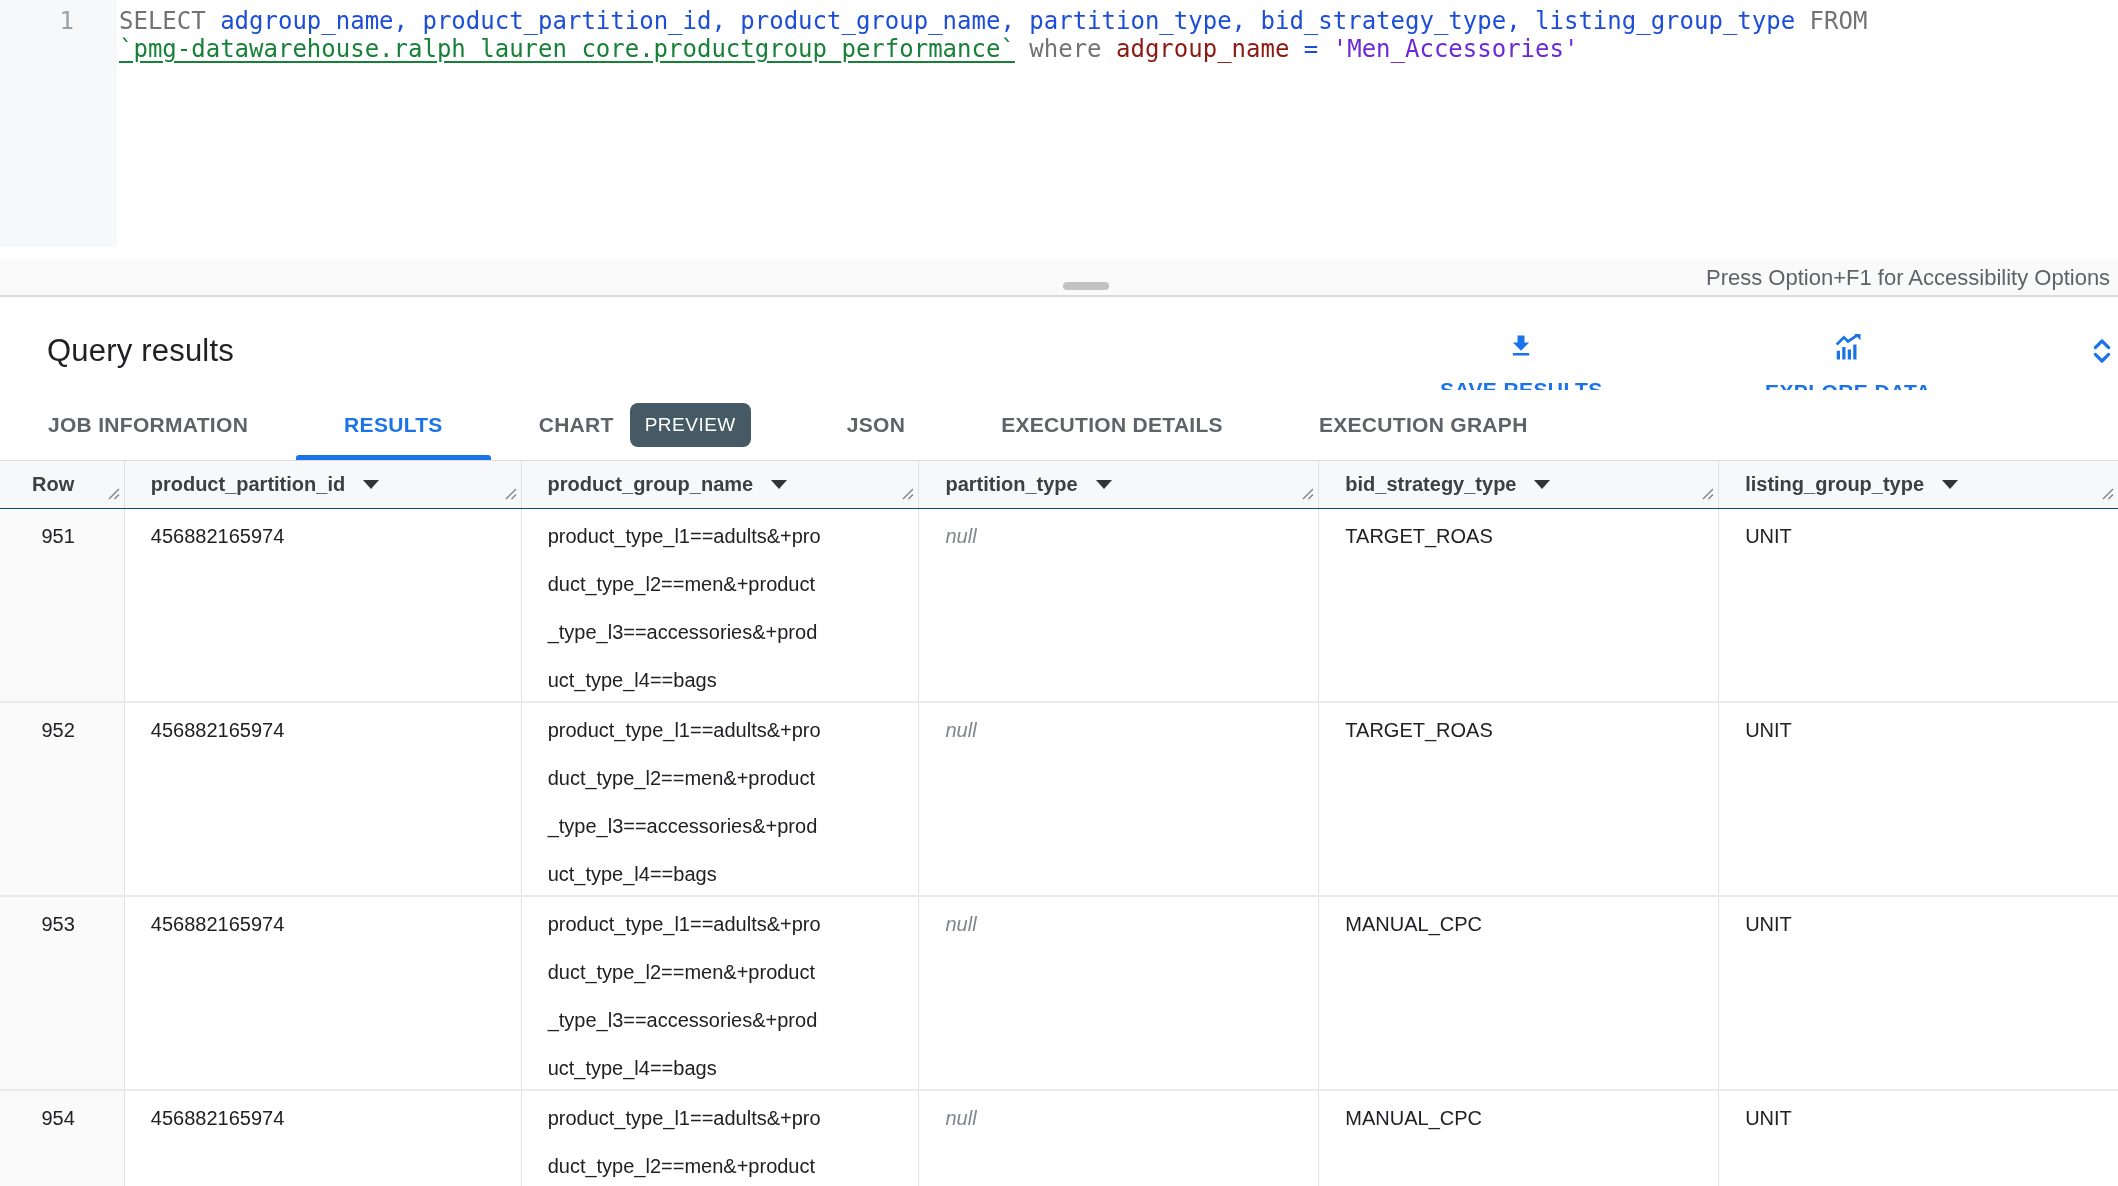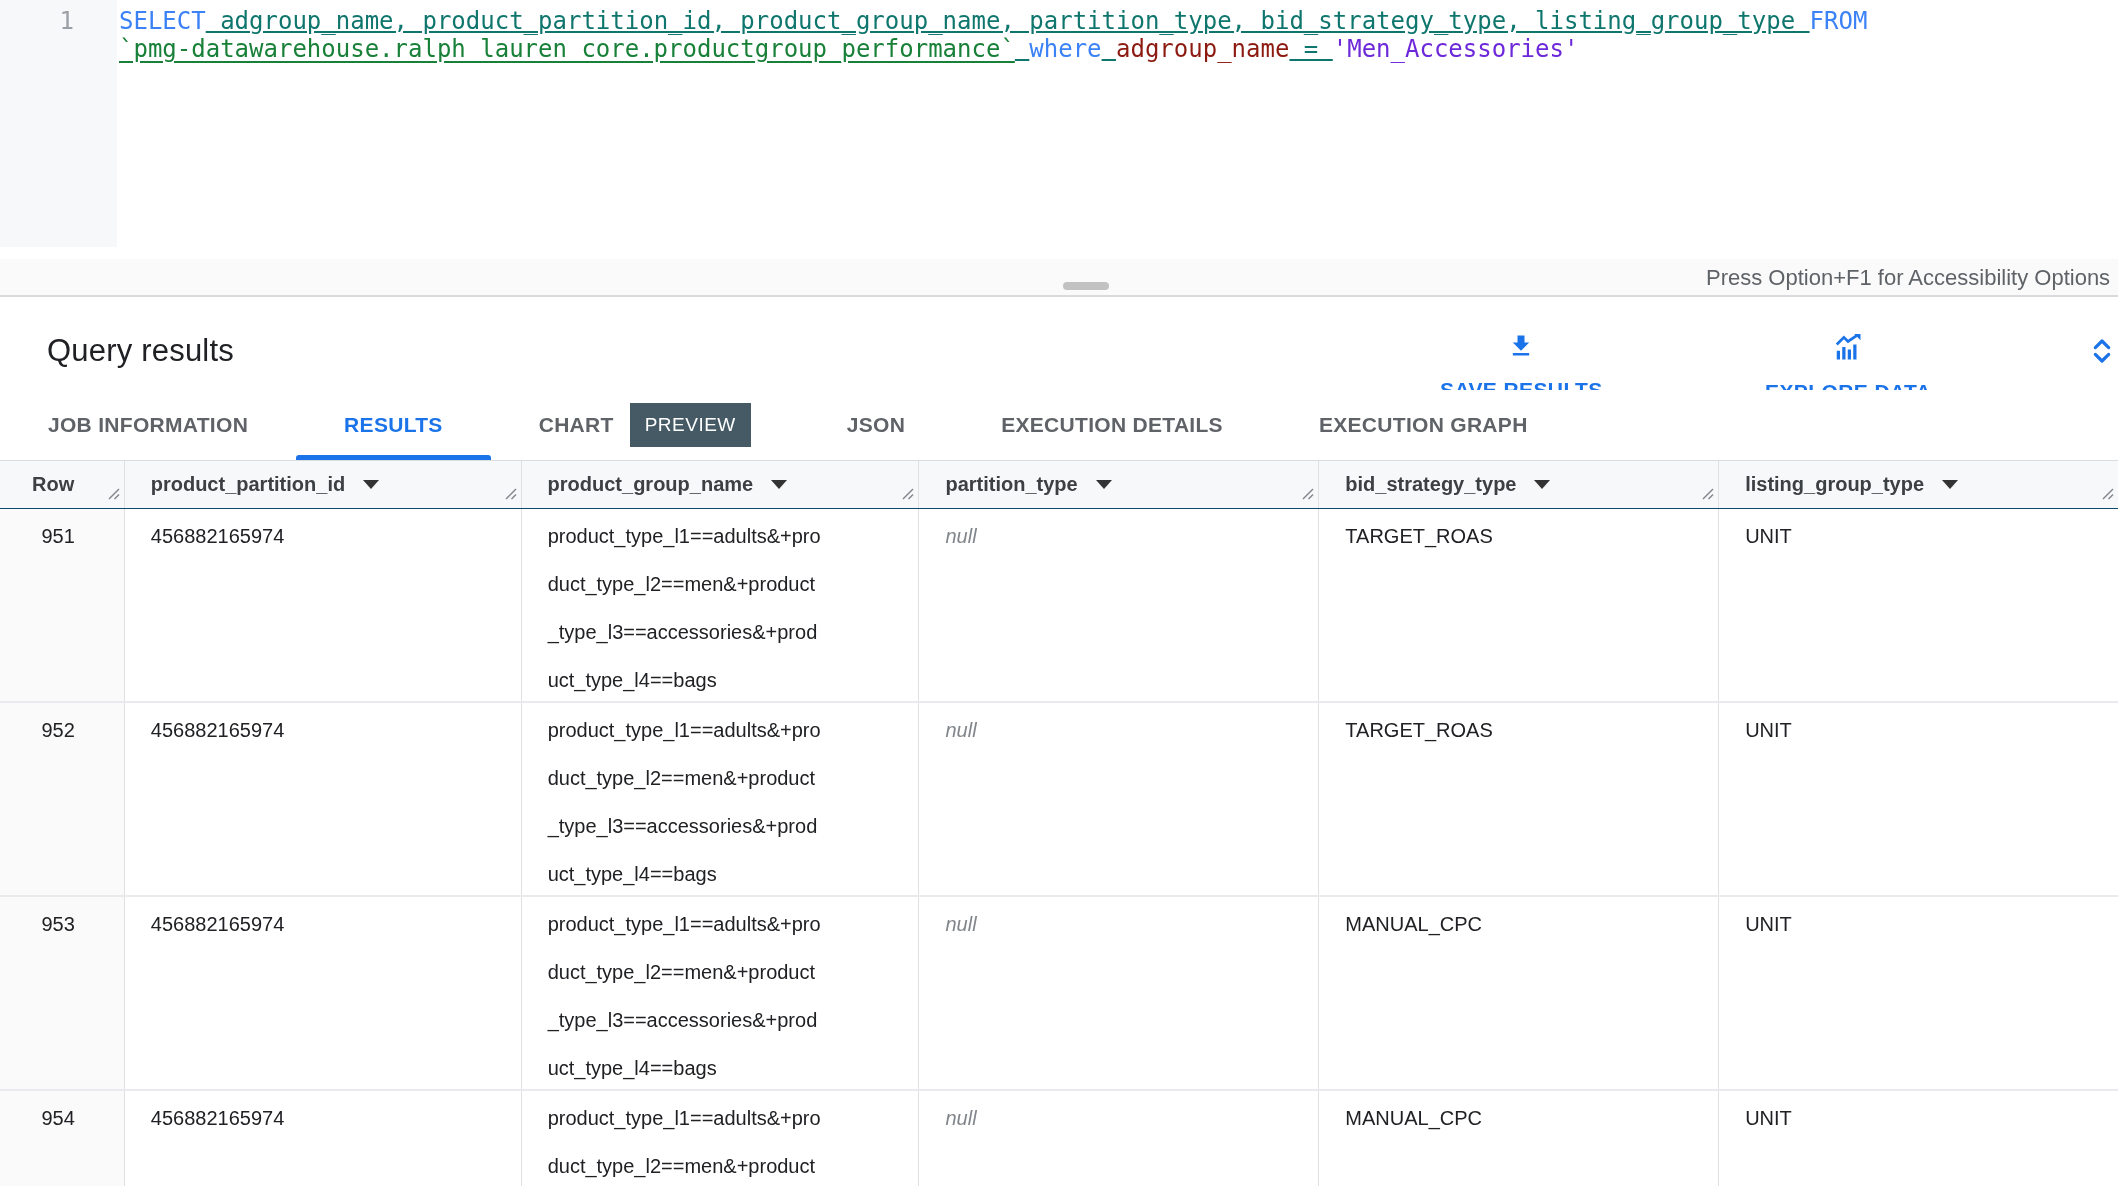--- a/index.html
+++ b/index.html
@@ -9,22 +9,22 @@
     font-family:"Liberation Sans", sans-serif;
   }
   .screen { position:relative; width:2118px; height:1186px; }
 
   
   .editor { position:absolute; top:0; left:0; width:2118px; height:247px; background:#fff; display:flex; }
   .gutter { width:117px; height:247px; background:#f7f8f9; box-sizing:border-box; text-align:right; padding-top:7px; flex:none; }
   .ln { font-family:"DejaVu Sans Mono", monospace; font-size:24px; line-height:28px; color:#9aa0a6; padding-right:43px; }
   .code { padding-top:7px; padding-left:2px; font-family:"DejaVu Sans Mono", monospace; font-size:24px; line-height:28px; white-space:nowrap; }
   .code-line { height:28px; }
-  .tok-kw   { color:#3b82f6;margin-top:40px; }
-  .tok-plain{ color:#0f766e;text-decoration:underline; }
+  .tok-kw   { color:#737373;margin-top:40px; }
+  .tok-plain{ color:#1d4ed8; }
   .tok-tbl  { color:#188038; text-decoration:underline; text-underline-offset:4px; }
   .tok-fld  { color:#8c1a11; }
   .tok-str  { color:#6d28d9; }
 
   
   .statusbar { position:absolute; top:259px; left:0; width:2118px; height:36px; background:#fafafa; border-bottom:2px solid #d8dadd; box-sizing:content-box; }
   .drag-handle { position:absolute; left:1063px; top:23px; width:46px; height:8px; border-radius:4px; background:#c2c2c2; cursor:row-resize; }
   .a11y-hint { position:absolute; left:1706px; top:0; height:36px; line-height:38px; font-size:22px; color:#5f6368; white-space:nowrap; }
 
   
@@ -39,21 +39,21 @@
   .unfold-btn { position:absolute; left:2086px; top:33px; background:none; border:none; padding:0; cursor:pointer; }
 
   
   .tabs { position:absolute; top:390px; left:0; width:2118px; height:71px; box-sizing:border-box; background:#fff;
           border-bottom:1px solid #dadce0; display:flex; align-items:stretch; padding-left:0; }
   .tab { position:relative; display:flex; align-items:center; gap:16px; padding:0 48px; cursor:pointer;
          color:#5f6368; font-size:21px; font-weight:700; letter-spacing:0.3px; white-space:nowrap; }
   .tab.active { color:#1a73e8; }
   .tab.active::after { content:""; position:absolute; left:0; right:0; bottom:0; height:5px; background:#1a73e8; border-radius:3px 3px 0 0; }
   .tab-badge { background:#455a64; color:#fff; font-size:19px; font-weight:500; letter-spacing:0.5px;
-               padding:11px 15px; border-radius:0; }
+               padding:11px 15px; border-radius:8px; }
 
   
   .grid { position:absolute; top:461px; left:0; width:2118px; }
   .grid-header { display:flex; height:48px; background:#f7f8f9; border-bottom:1px solid #0c4a6e; box-sizing:border-box; }
   .hcell { position:relative; display:flex; align-items:center; gap:18px; box-sizing:border-box;
            border-right:1px solid #e0e0e0; padding-left:26px;
            color:#3c4043; font-size:20px; font-weight:700; white-space:nowrap; overflow:hidden; }
   .hcell.c0 { padding-left:32px; font-weight:700; }
   .hcaret { width:0; height:0; border-left:8px solid transparent; border-right:8px solid transparent; border-top:9px solid #333; flex:none; cursor:pointer; }
   .grip { position:absolute; right:3px; bottom:2px; cursor:col-resize; }

